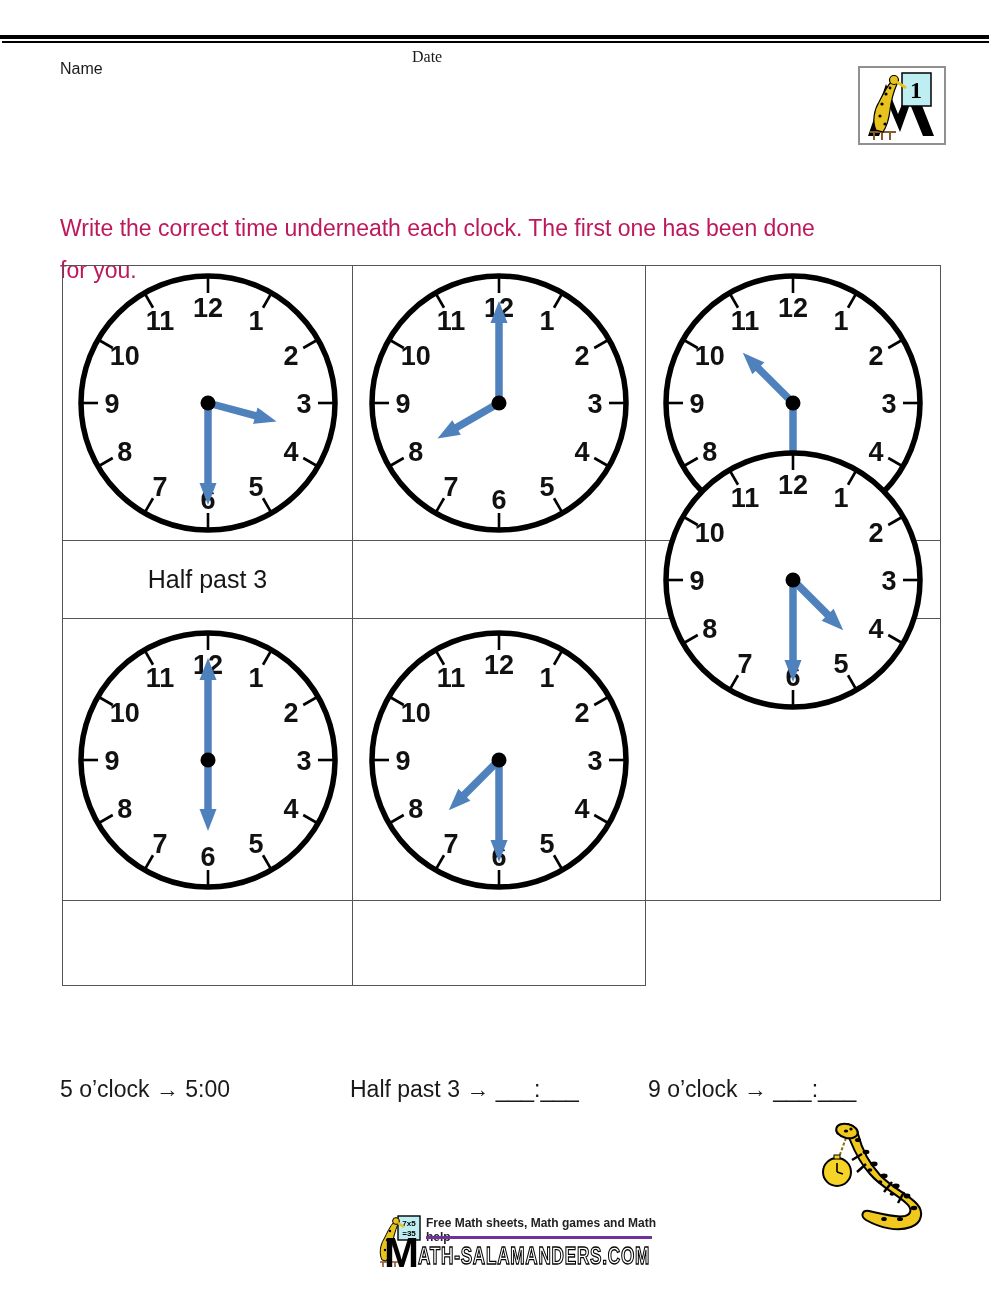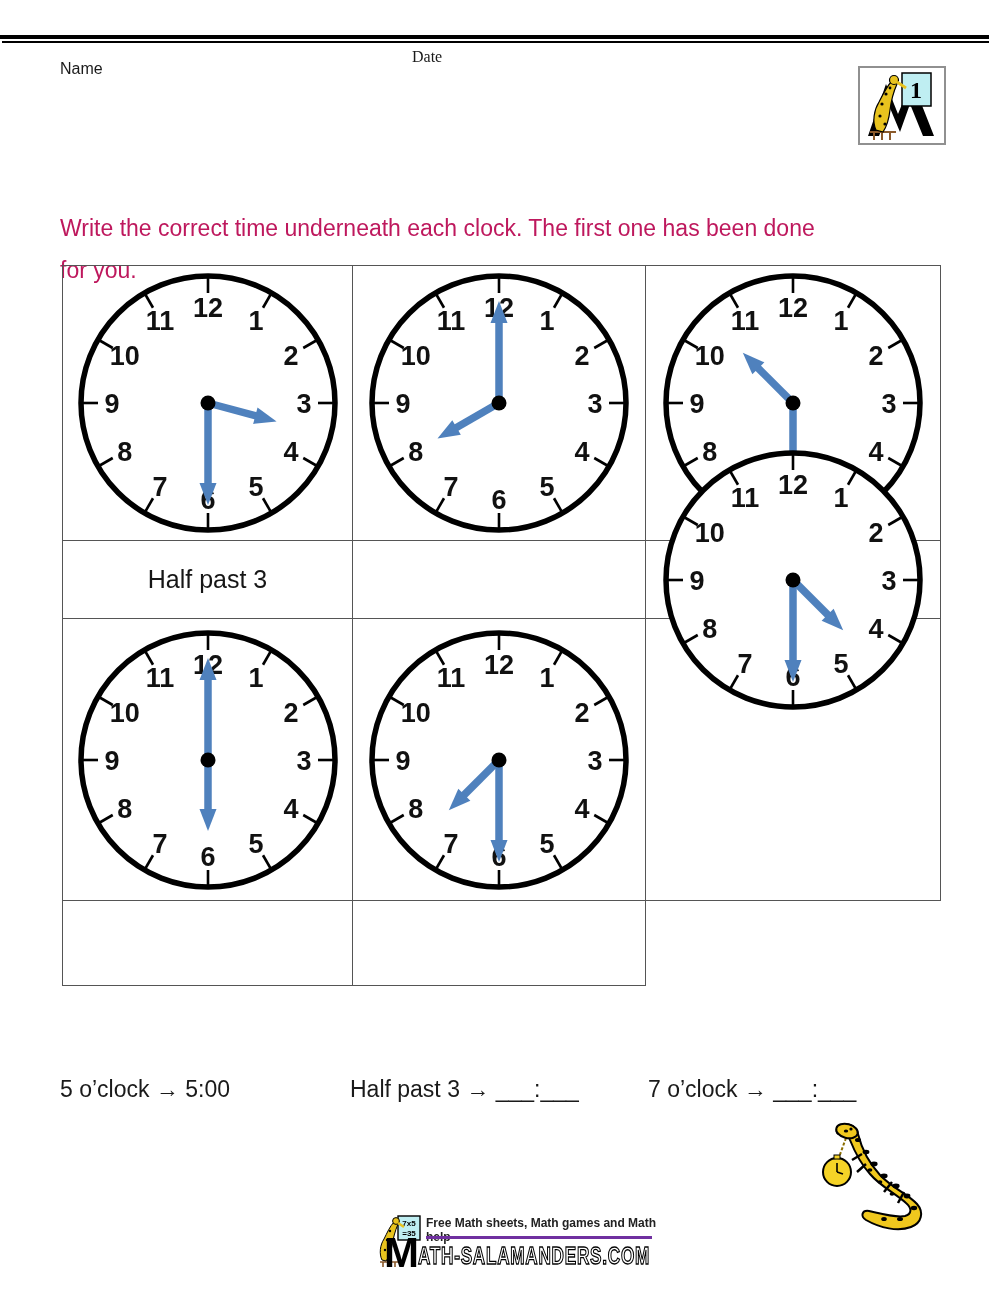--- a/index.html
+++ b/index.html
@@ -287,21 +287,21 @@
         </svg>
       </div>
 
     <div class="cell answer-cell"></div>
     <div class="cell answer-cell"></div>
     <div class="cell answer-cell"></div>
   </div>
 
   <div class="digital-item i0">5 o’clock → 5:00</div>
   <div class="digital-item i1">Half past 3 → ___:___</div>
-  <div class="digital-item i2">7 o’clock → ___:___</div>
+  <div class="digital-item i2">9 o’clock → ___:___</div>
 
   <div class="big-salamander">
     <svg width="136" height="118" viewBox="0 0 136 118">
       <line x1="36" y1="18" x2="28" y2="40" stroke="#8a6d00" stroke-width="2" stroke-dasharray="3,2"></line>
       <circle cx="27" cy="52" r="14" fill="#f5d327" stroke="#000" stroke-width="2"></circle>
       <rect x="24" y="35" width="6" height="4" fill="#f5d327" stroke="#000" stroke-width="1"></rect>
       <line x1="27" y1="52" x2="27" y2="43" stroke="#000" stroke-width="1.6"></line>
       <line x1="27" y1="52" x2="33" y2="54" stroke="#000" stroke-width="1.6"></line>
       <path d="M30,6 C38,2 46,6 48,14 C51,26 58,42 70,55 C82,68 98,74 107,84 C114,92 112,103 101,107 C88,112 70,108 56,100 C50,96 52,90 59,91 C72,94 86,98 95,96 C102,94 102,88 96,83 C86,74 70,66 60,54 C50,43 44,30 40,20 C38,14 34,12 30,14 C26,15 25,9 30,6 Z" fill="#f0c81e" stroke="#000" stroke-width="2"></path>
       <ellipse cx="37" cy="11" rx="11" ry="7" fill="#f0c81e" stroke="#000" stroke-width="2" transform="rotate(15 37 11)"></ellipse>

